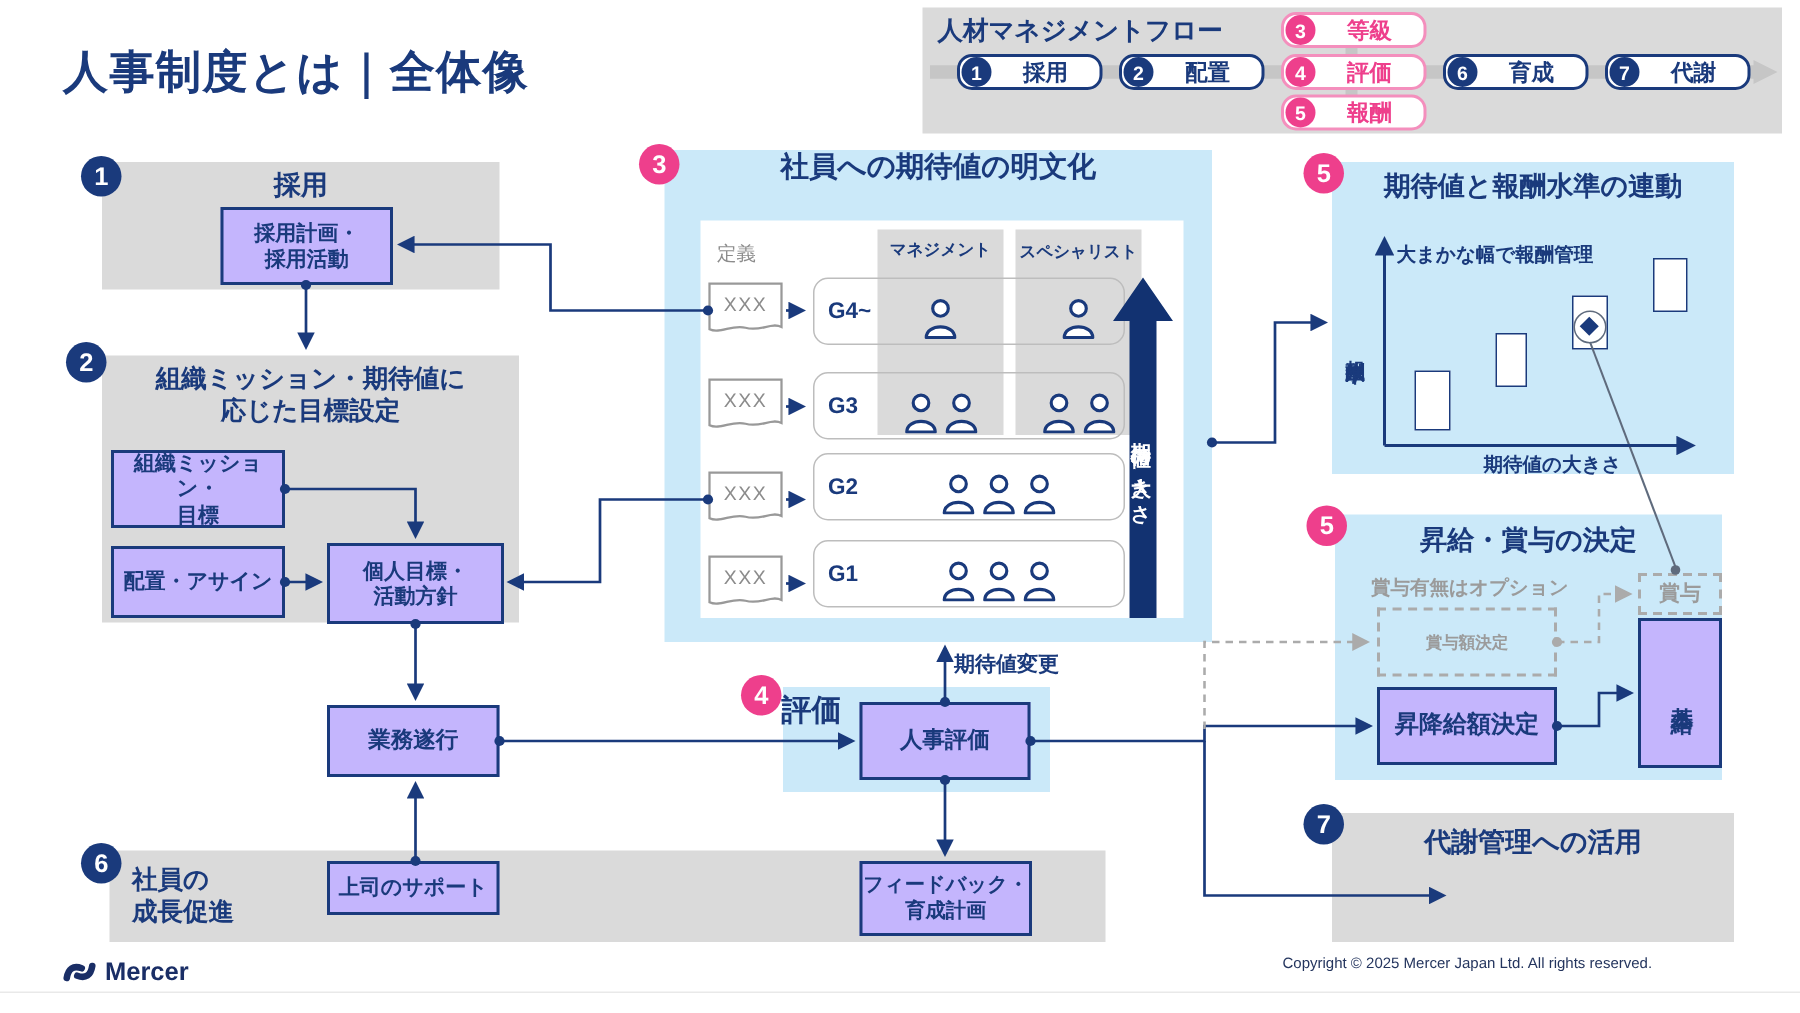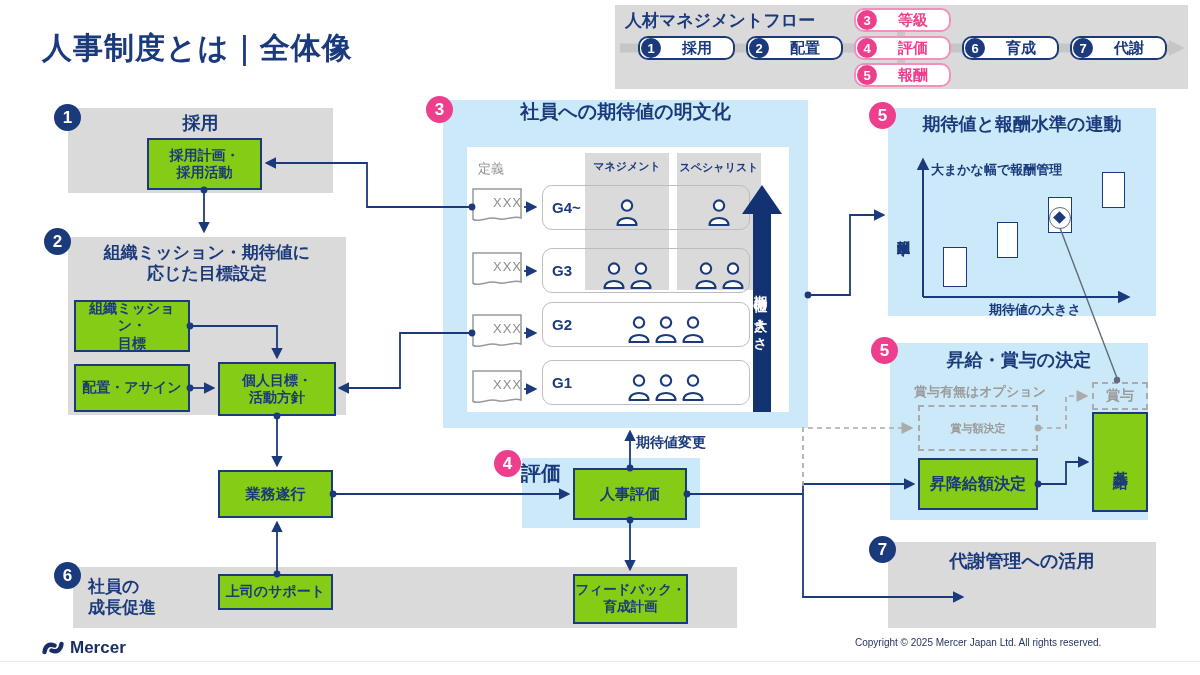--- a/index.html
+++ b/index.html
@@ -12,38 +12,38 @@
     --gline:#ABABAB;
   }
   *{margin:0;padding:0;box-sizing:border-box;}
   body{font-family:"Liberation Sans","DejaVu Sans",sans-serif;background:#fff;}
   .canvas{position:relative;width:1200px;height:675px;background:#fff;overflow:hidden;}
   .abs{position:absolute;}
   .graybg{background:var(--gray);}
   .bluebg{background:var(--lblue);}
   .navytext{color:var(--navy);}
   .pre{white-space:pre-line;}
-  .wbox{background:#84cc16;border:2px solid var(--navy);color:var(--navy);font-weight:bold;display:flex;align-items:center;justify-content:center;text-align:center;line-height:1.25;}
+  .wbox{background:#c4b5fd;border:2px solid var(--navy);color:var(--navy);font-weight:bold;display:flex;align-items:center;justify-content:center;text-align:center;line-height:1.25;}
   .dbox{background:transparent;border:2px dashed var(--gline);color:var(--gtext);font-weight:bold;display:flex;align-items:center;justify-content:center;text-align:center;}
   .sec-title{position:absolute;color:var(--navy);font-weight:bold;text-align:center;line-height:1.25;}
   .num{position:absolute;width:27px;height:27px;border-radius:50%;background:var(--navy);color:#fff;font-weight:bold;font-size:17px;display:flex;align-items:center;justify-content:center;z-index:6;}
   .num.pink{background:var(--pink);}
   
   .fitem{position:absolute;height:24px;background:#fff;border:2px solid var(--navy);border-radius:10px;display:flex;align-items:center;z-index:3;}
   .fitem .fnum{width:20px;height:20px;border-radius:50%;background:var(--navy);color:#fff;font-size:13px;font-weight:bold;display:flex;align-items:center;justify-content:center;margin-left:1px;flex:0 0 auto;}
   .fitem .flabel{flex:1;text-align:center;color:var(--navy);font-weight:bold;font-size:15px;padding-right:0;}
   .fitem.pink{border-color:var(--pinklt);}
   .fitem.pink .fnum{background:var(--pink);}
   .fitem.pink .flabel{color:var(--pink);}
   
   .grow{position:absolute;border:1.5px solid #BDBDBD;border-radius:10px;background:transparent;}
   .glabel{position:absolute;color:var(--navy);font-size:15px;font-weight:600;}
   .persons{position:absolute;display:flex;align-items:flex-end;justify-content:center;gap:3px;}
   .doc{position:absolute;width:50px;height:40px;}
-  .doc .xxx{position:absolute;left:0;top:7px;width:100%;text-align:right;color:#8C8C8C;font-size:13px;letter-spacing:1px;}
+  .doc .xxx{position:absolute;left:0;top:7px;width:100%;text-align:center;color:#8C8C8C;font-size:13px;letter-spacing:1px;}
   .colhdr{position:absolute;color:var(--navy);font-size:11px;font-weight:bold;text-align:center;}
   .vtext{writing-mode:vertical-rl;text-orientation:upright;letter-spacing:2px;display:flex;align-items:center;justify-content:center;}
   .bar{position:absolute;background:#fff;border:1.6px solid var(--navy);}
   .divider{position:absolute;left:0;top:661px;width:1200px;height:1px;background:#E9E9E9;}
 </style>
 </head>
 <body>
 
 <div class="canvas">
 

